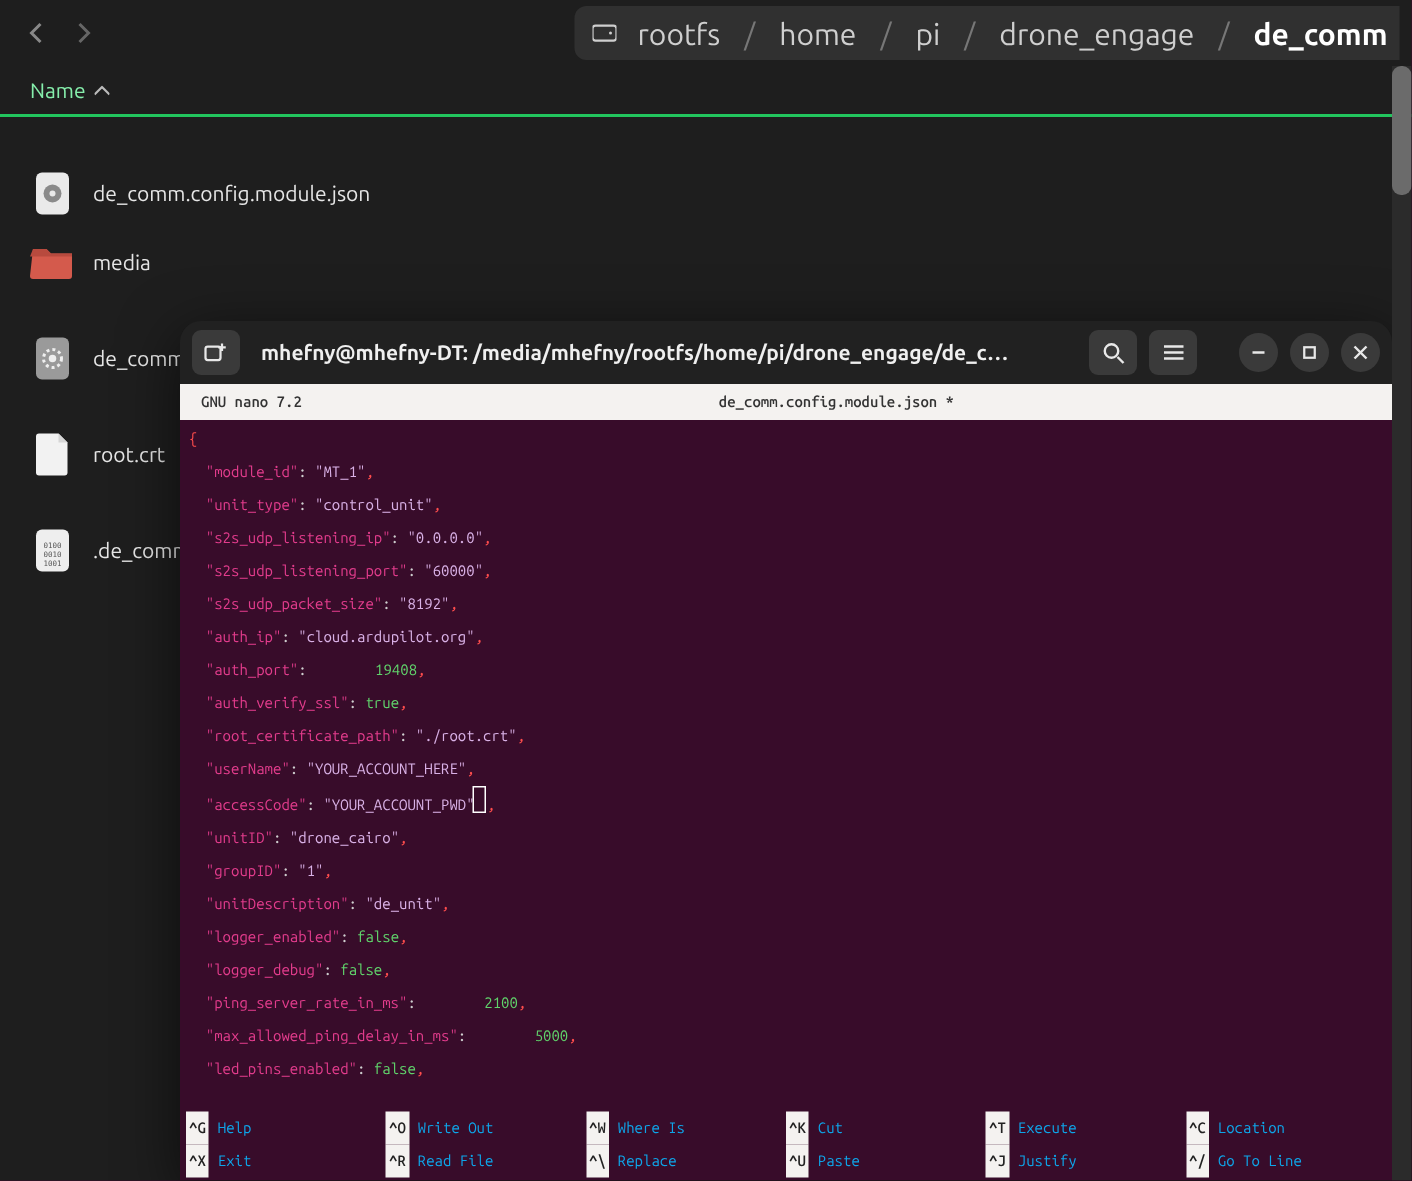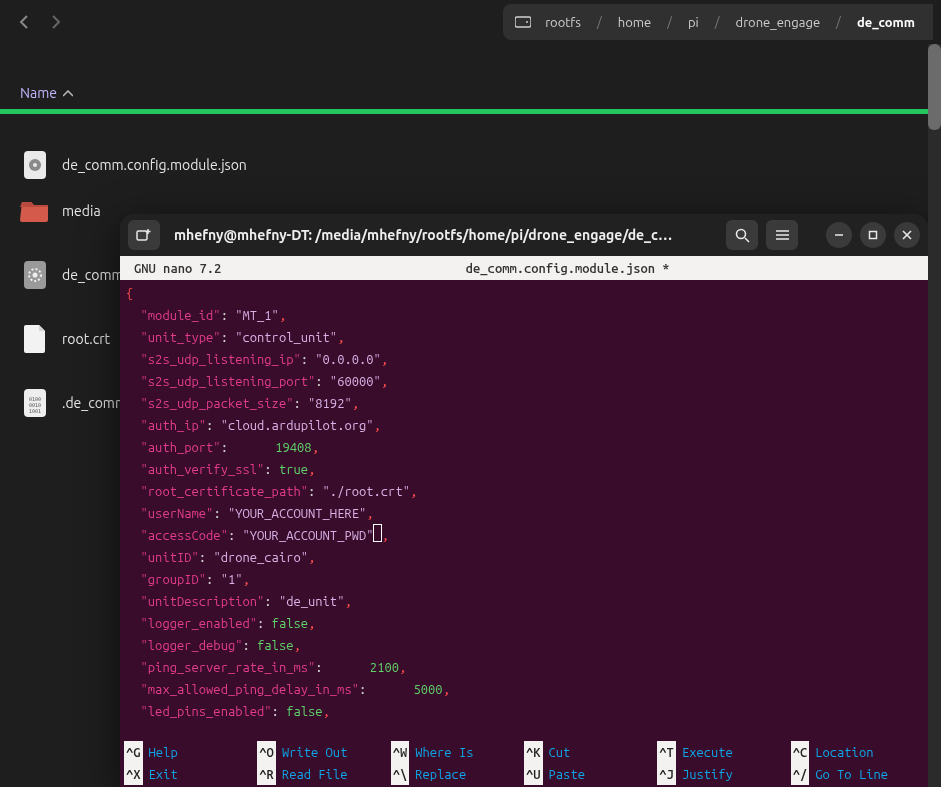--- a/index.html
+++ b/index.html
@@ -28,34 +28,33 @@
 }
 .pathbar {
   margin-left: auto;
   background: #303030;
   border-radius: 8px 0 0 8px;
   height: 36px;
   display: flex;
   align-items: center;
   padding: 0 12px;
   color: #bdbdbd;
-  font-size: 13px;
+  font-size: 20px;
   gap: 4px;
   max-width: 550px;
 }
 .path-sep { color: #777; padding: 0 6px; }
 .path-seg { padding: 4px 6px; color: #cfcfcf; }
 .path-seg.current { font-weight: 600; color: #fff; }
 .disk-icon { margin-right: 4px; }
 .fm-header {
   display: flex; align-items: center;
   padding: 8px 20px;
-  color: #c4b5fd; font-size: 14px;
-  border-bottom: 5px solid #22c55e;
-  margin-top: 33px;
+  color: #86efac; font-size: 14px;
+  border-bottom: 2px solid #22c55e;
 }
 .sort-arrow { margin-left: 6px; font-size: 10px; }
 .file-list { padding: 10px 8px; }
 .file-row {
   display: flex; align-items: center;
   gap: 12px;
   padding: 8px 12px;
   border-radius: 6px;
   font-size: 14px;
   color: #e6e6e6;
@@ -91,21 +90,21 @@
   color:#e8e8e8;
   font-size:14px;
   cursor:pointer;
 }
 .tb-btn.circle { width: 26px; height:26px; border-radius:50%; background:#3a3a3a; font-size:12px; }
 .term-title { flex:1; color:#efefef; font-size:14px; font-weight:600; white-space:nowrap; overflow:hidden; text-overflow:ellipsis; padding:0 6px; }
 .term-body {
   flex:1;
   background: #380c2a;
   font-family: "Ubuntu Mono","Consolas",monospace;
-  font-size: 13px;
+  font-size: 10px;
   line-height: 22px;
   color: #fff;
   position:relative;
   display:flex; flex-direction:column;
 }
 .nano-header {
   background:#f4f2f0;
   color:#333;
   display:flex;
   padding: 1px 14px;

